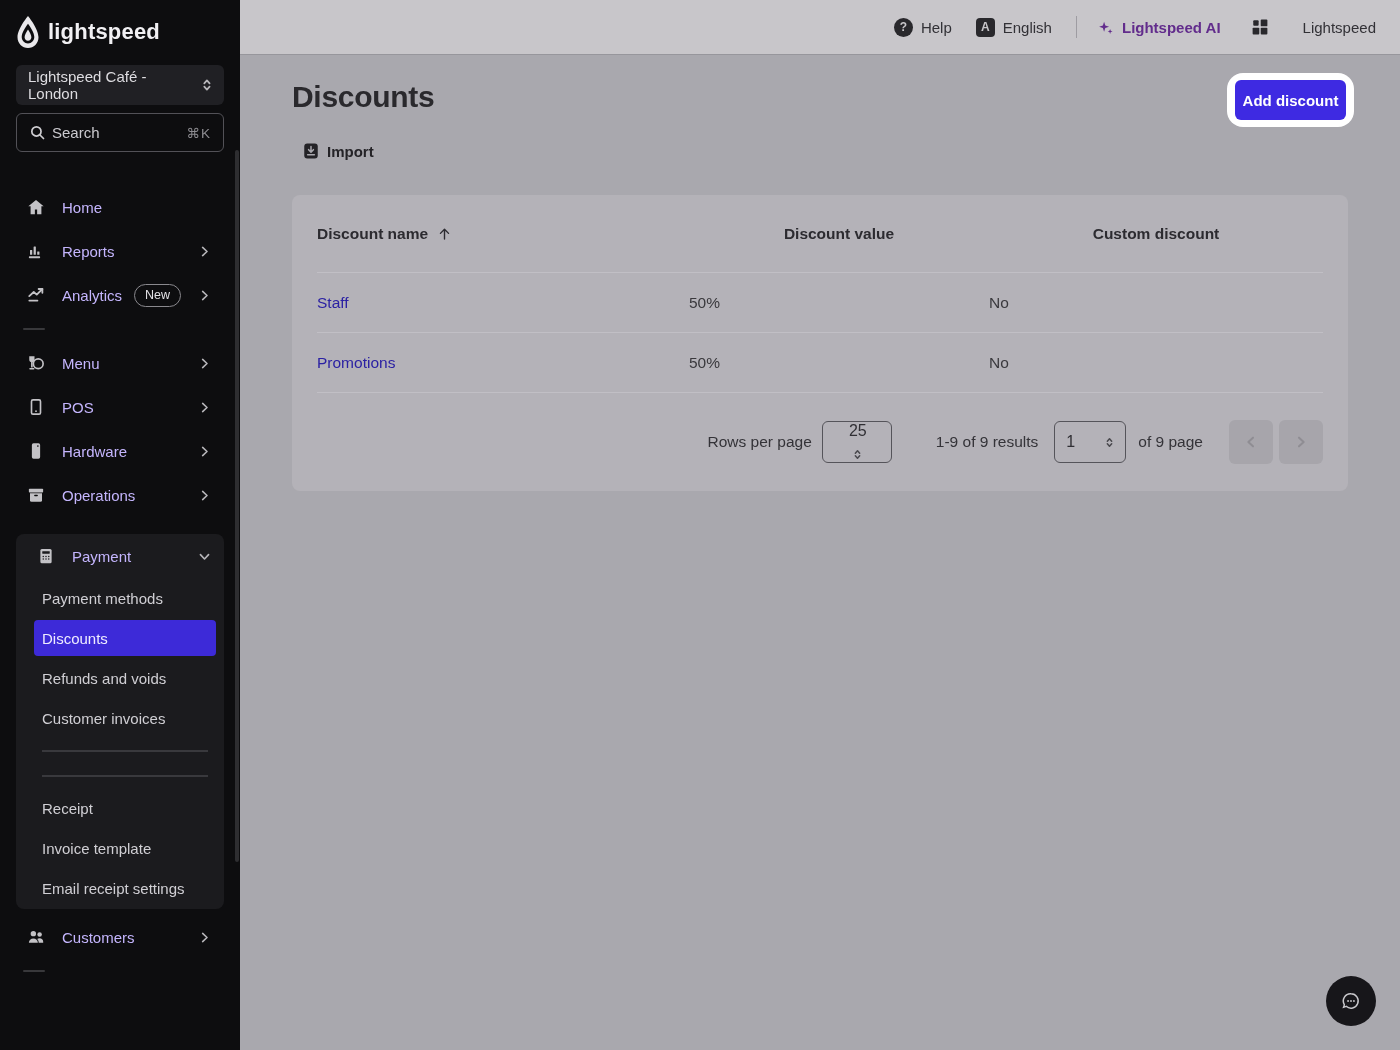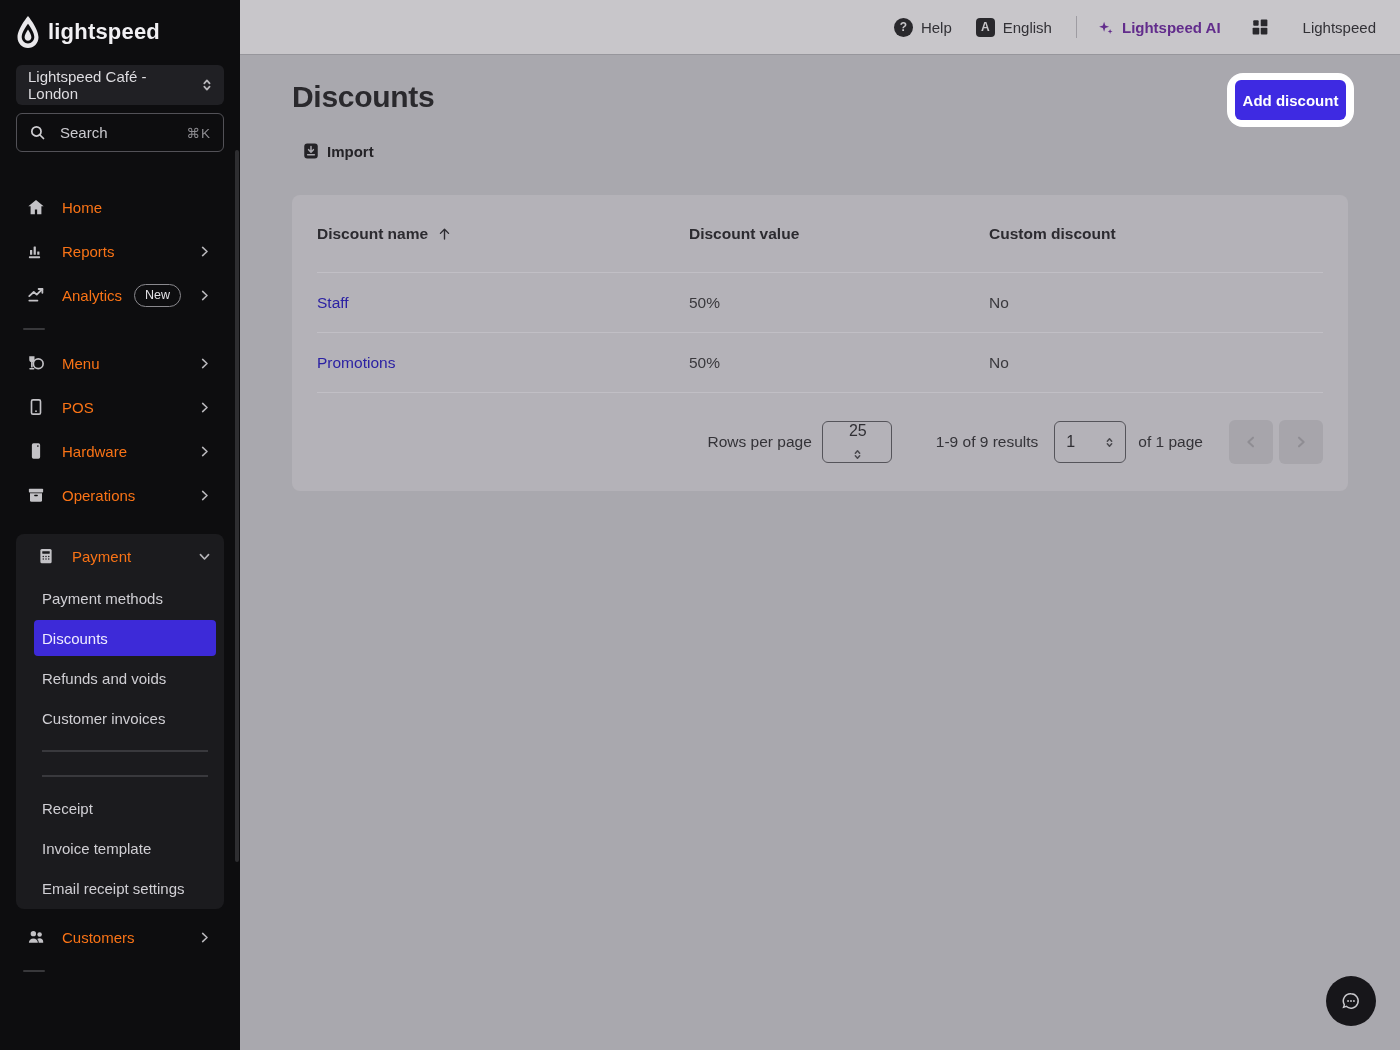--- a/index.html
+++ b/index.html
@@ -8,28 +8,28 @@
 
   
   .sidebar { position:absolute; left:0; top:0; width:240px; height:1050px;
     background:#0d0d0f; padding:0 16px; z-index:5; }
   .logo-row { margin-top:16px; height:32px; display:flex; align-items:center; gap:8px; }
   .logo-word { color:#f1f0f3; font-size:22px; font-weight:600; letter-spacing:.2px; }
   .loc { margin-top:17px; height:40px; background:#202024; border-radius:6px;
     display:flex; align-items:center; justify-content:space-between; padding:0 9px 0 12px;
     color:#dedde1; font-size:15px; cursor:pointer; }
   .search { margin-top:8px; height:39px; border:1px solid #525157; border-radius:6px;
-    display:flex; align-items:center; gap:14px; padding:0 12px; cursor:text; }
+    display:flex; align-items:center; gap:6px; padding:0 12px; cursor:text; }
   .search-label { color:#cbcacf; font-size:15px; flex:1; }
   .search-kbd { color:#8d8c91; font-size:13.5px; letter-spacing:1px; }
 
   .nav { margin-top:33px; }
   .nav-item { height:44px; display:flex; align-items:center; padding-left:11px; cursor:pointer; }
   .nav-item .ic { width:18px; height:18px; flex:0 0 18px; display:flex; }
-  .nav-item .lbl { margin-left:17px; color:#f97316; font-size:15px; }
+  .nav-item .lbl { margin-left:17px; color:#c4b5fd; font-size:15px; }
   .nav-item .chev { margin-left:auto; margin-right:12px; display:flex; }
   .badge { margin-left:12px; border:1.5px solid #8a898e; border-radius:999px;
     padding:3px 10px 4px; font-size:12.5px; color:#e3e2e6; }
   .div-short { height:24px; position:relative; }
   .div-short::after { content:""; position:absolute; left:7px; top:11px; width:22px; height:2px;
     background:#38383b; border-radius:1px; }
   .group { background:#1b1b1e; border-radius:8px; margin-top:17px; padding-bottom:1px;padding-left:10px; }
   .sub-item { height:40px; display:flex; align-items:center; padding-left:16px;
     color:#d0cfd4; font-size:15px; cursor:pointer; }
   .sub-active { height:36px; margin:2px 8px; padding-left:8px; background:#3d2ad8;
@@ -65,21 +65,21 @@
 
   .spotlight { position:absolute; left:987px; top:19px; width:127px; height:54px;
     background:#ffffff; border-radius:16px; display:flex; align-items:center; justify-content:center; }
   .add-btn { width:111px; height:40px; background:#3e2ae2; border:none; border-radius:6px;
     color:#ffffff; font-family:inherit; font-size:15px; font-weight:700; cursor:pointer; }
 
   .card { position:absolute; left:52px; top:141px; width:1056px; height:296px;
     background:#b4b2b8; border-radius:8px; display:flex; flex-direction:column; }
   .thead, .trow { display:grid; grid-template-columns:372px 300px 1fr; align-items:center;
     margin:0 25px; border-bottom:1px solid #c1bfc5; }
-  .thead { height:78px; font-size:15.5px; font-weight:700; color:#2c2b30; }
+  .thead { height:78px; font-size:15.5px; font-weight:700; color:#2c2b30;text-align:center; }
   .th-sort { display:flex; align-items:center; gap:9px; cursor:pointer; }
   .trow { height:60px; font-size:15.5px; color:#3a393d; }
   .row-link { color:#2b21a3; font-weight:500; text-decoration:none; cursor:pointer; }
 
   .pagination { flex:1; display:flex; align-items:center; justify-content:flex-end;
     padding:0 25px; font-size:15.5px; color:#343338; }
   .pg-select { display:flex; align-items:center; justify-content:space-between;
     border:1.5px solid #55545a; border-radius:6px; height:42px; padding:0 9px 0 11px;
     color:#302f34; font-size:16px; cursor:pointer; }
   .sel-rows { width:70px; margin-left:10px;flex-direction:column; }
@@ -367,21 +367,21 @@
             <path d="M8 9.5 12 5l4 4.5M8 14.5l4 4.5 4-4.5"></path>
           </svg>
       </div>
       <span class="pg-results">1-9 of 9 results</span>
       <div class="pg-select sel-page">
         <span>1</span>
         <svg width="13" height="15" viewBox="0 0 24 24" fill="none" stroke="#4a494e" stroke-width="2.8" stroke-linecap="round" stroke-linejoin="round">
             <path d="M8 9.5 12 5l4 4.5M8 14.5l4 4.5 4-4.5"></path>
           </svg>
       </div>
-      <span>of 1 page</span>
+      <span>of 9 page</span>
       <div class="pg-btns">
         <button class="pg-btn">
           <svg width="16" height="16" viewBox="0 0 24 24" fill="none" stroke="#8f8d93" stroke-width="3" stroke-linecap="round" stroke-linejoin="round">
               <path d="M15 5.5 8 12l7 6.5"></path>
             </svg>
         </button>
         <button class="pg-btn">
           <svg width="16" height="16" viewBox="0 0 24 24" fill="none" stroke="#8f8d93" stroke-width="3" stroke-linecap="round" stroke-linejoin="round">
               <path d="m9 5.5 7 6.5-7 6.5"></path>
             </svg>

